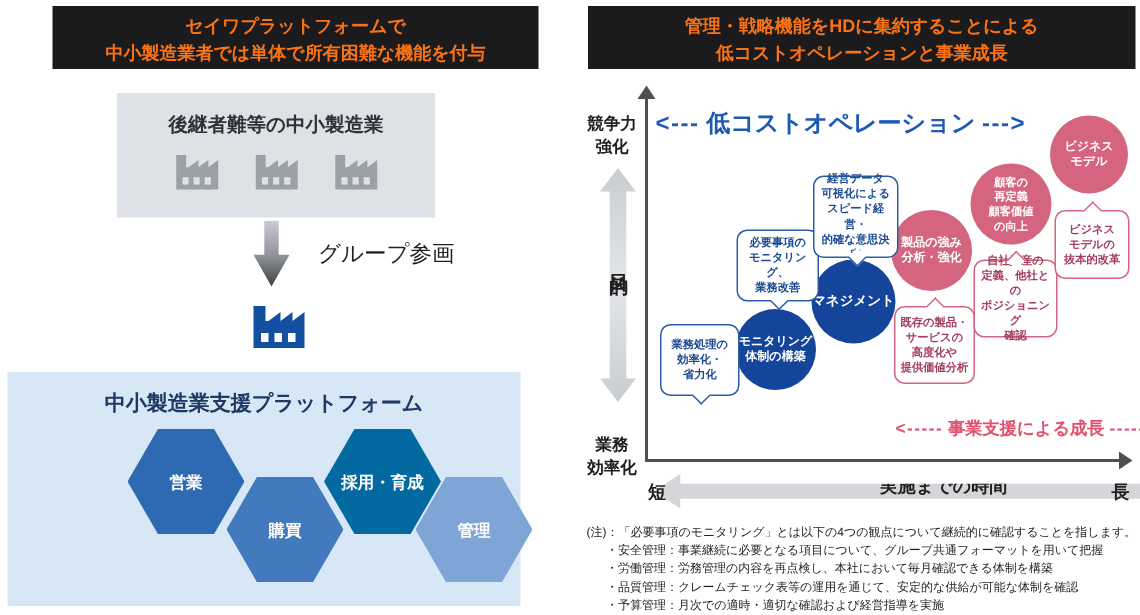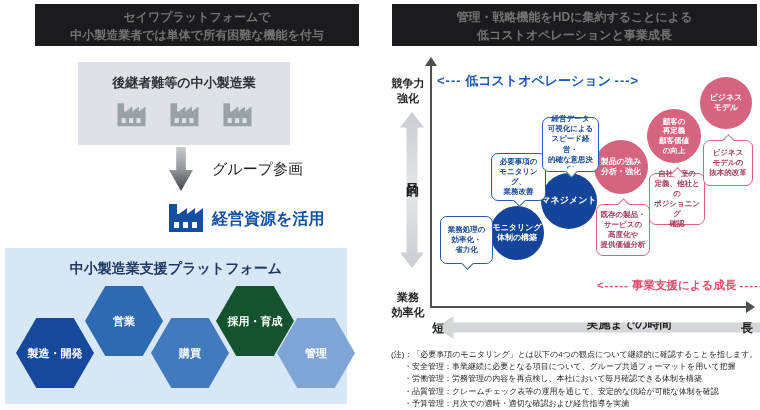--- a/index.html
+++ b/index.html
@@ -1,20 +1,20 @@
 <!DOCTYPE html>
 <html><head>
 <meta charset="utf-8">
 <style>
   html,body{margin:0;padding:0;background:#ffffff;}
   #canvas{position:relative;width:760px;height:410px;background:#ffffff;overflow:hidden;
     font-family:"Liberation Sans","DejaVu Sans",sans-serif;}
 
   
-  .panel-header{position:absolute;background:#1b1b1d;color:#737373;text-align:center;
+  .panel-header{position:absolute;background:#1b1b1d;color:#f97316;text-align:center;
     font-weight:bold;font-size:12px;line-height:18px;padding-top:4px;box-sizing:border-box;}
   #hdr-left{left:35px;top:4px;width:324px;height:42px;}
   #hdr-right{left:392px;top:4px;width:365px;height:42px;}
 
   
   #sme-box{position:absolute;left:78px;top:62px;width:212px;height:83px;background:#dee1e5;}
   #sme-title{position:absolute;left:0;top:12px;width:100%;text-align:center;
     font-size:13px;font-weight:bold;color:#2f3138;}
   .factory-row{position:absolute;left:0;top:38px;width:100%;display:flex;justify-content:center;gap:20px;}
   .factory-gray .fbody{fill:#9aa1a8;}
@@ -52,21 +52,21 @@
   .axis-label{position:absolute;font-size:11px;font-weight:bold;color:#1f1f1f;text-align:center;line-height:15px;}
   #y-top-label{left:388px;top:76px;width:40px;}
   #y-bottom-label{left:388px;top:290px;width:40px;}
   #purpose-arrow{position:absolute;left:400px;top:112px;width:24px;height:156px;
     background:linear-gradient(180deg,#c9ccd0,#e4e6e9 50%,#c9ccd0);
     clip-path:polygon(50% 0,100% 10%,73% 10%,73% 90%,100% 90%,50% 100%,0 90%,27% 90%,27% 10%,0 10%);}
   #purpose-label{position:absolute;left:403px;top:172px;width:18px;
     writing-mode:vertical-rl;font-size:13px;font-weight:bold;color:#1f1f1f;letter-spacing:2px;}
 
   .dash-label{position:absolute;font-weight:bold;white-space:nowrap;}
-  #lowcost-label{left:437px;top:72px;font-size:13px;color:#1d5ab2;}
+  #lowcost-label{left:437px;top:72px;font-size:16px;color:#1d5ab2;}
   #growth-label{left:597px;top:278px;font-size:11.5px;color:#e0506e;}
   .dash-label .dash{letter-spacing:1px;font-weight:bold;}
 
   #time-arrow{position:absolute;left:436px;top:316px;width:314px;height:23px;background:#d4d6d9;
     clip-path:polygon(0 50%,5% 0,5% 28%,95% 28%,95% 0,100% 50%,95% 100%,95% 72%,5% 72%,5% 100%);
     display:flex;justify-content:center;padding-left:36px;}
   #time-label{font-size:12px;font-weight:bold;color:#1f1f1f;}
   .xtick{position:absolute;font-size:12px;font-weight:bold;color:#1f1f1f;}
   #tick-short{left:432px;top:320px;}
   #tick-long{left:741px;top:320px;}
@@ -146,34 +146,30 @@
   <div id="join-label">グループ参画</div>
 
   <span id="blue-factory" class="factory-blue">
     <svg width="40" height="36" viewBox="0 0 40 34">
         <path class="fbody" d="M3,4h8v10h-8z M3,14v18h34V8l-8,6V8l-8,6V8l-8,6z"></path>
         <rect class="win" x="8" y="22" width="5" height="6"></rect>
         <rect class="win" x="17" y="22" width="5" height="6"></rect>
         <rect class="win" x="26" y="22" width="5" height="6"></rect>
       </svg>
   </span>
-  <div id="resource-label">経営資源を活用</div>
 
   <div id="platform-box">
     <div id="platform-title">中小製造業支援プラットフォーム</div>
-    <div class="hex" id="hex1" style="background-color: rgb(22, 73, 155);">
-      <span>製造・開発</span>
-    </div>
     <div class="hex" id="hex2" style="background-color: rgb(46, 106, 178);">
       <span>営業</span>
     </div>
     <div class="hex" id="hex3" style="background-color: rgb(67, 121, 189);">
       <span>購買</span>
     </div>
-    <div class="hex" id="hex4" style="background-color: #14532d;">
+    <div class="hex" id="hex4" style="background-color: #0369a1;">
       <span>採用・育成</span>
     </div>
     <div class="hex" id="hex5" style="background-color: rgb(127, 165, 214);">
       <span>管理</span>
     </div>
   </div>
 
   <div class="panel-header" id="hdr-right">
     <div>管理・戦略機能をHDに集約することによる</div>
     <div>低コストオペレーションと事業成長</div>

